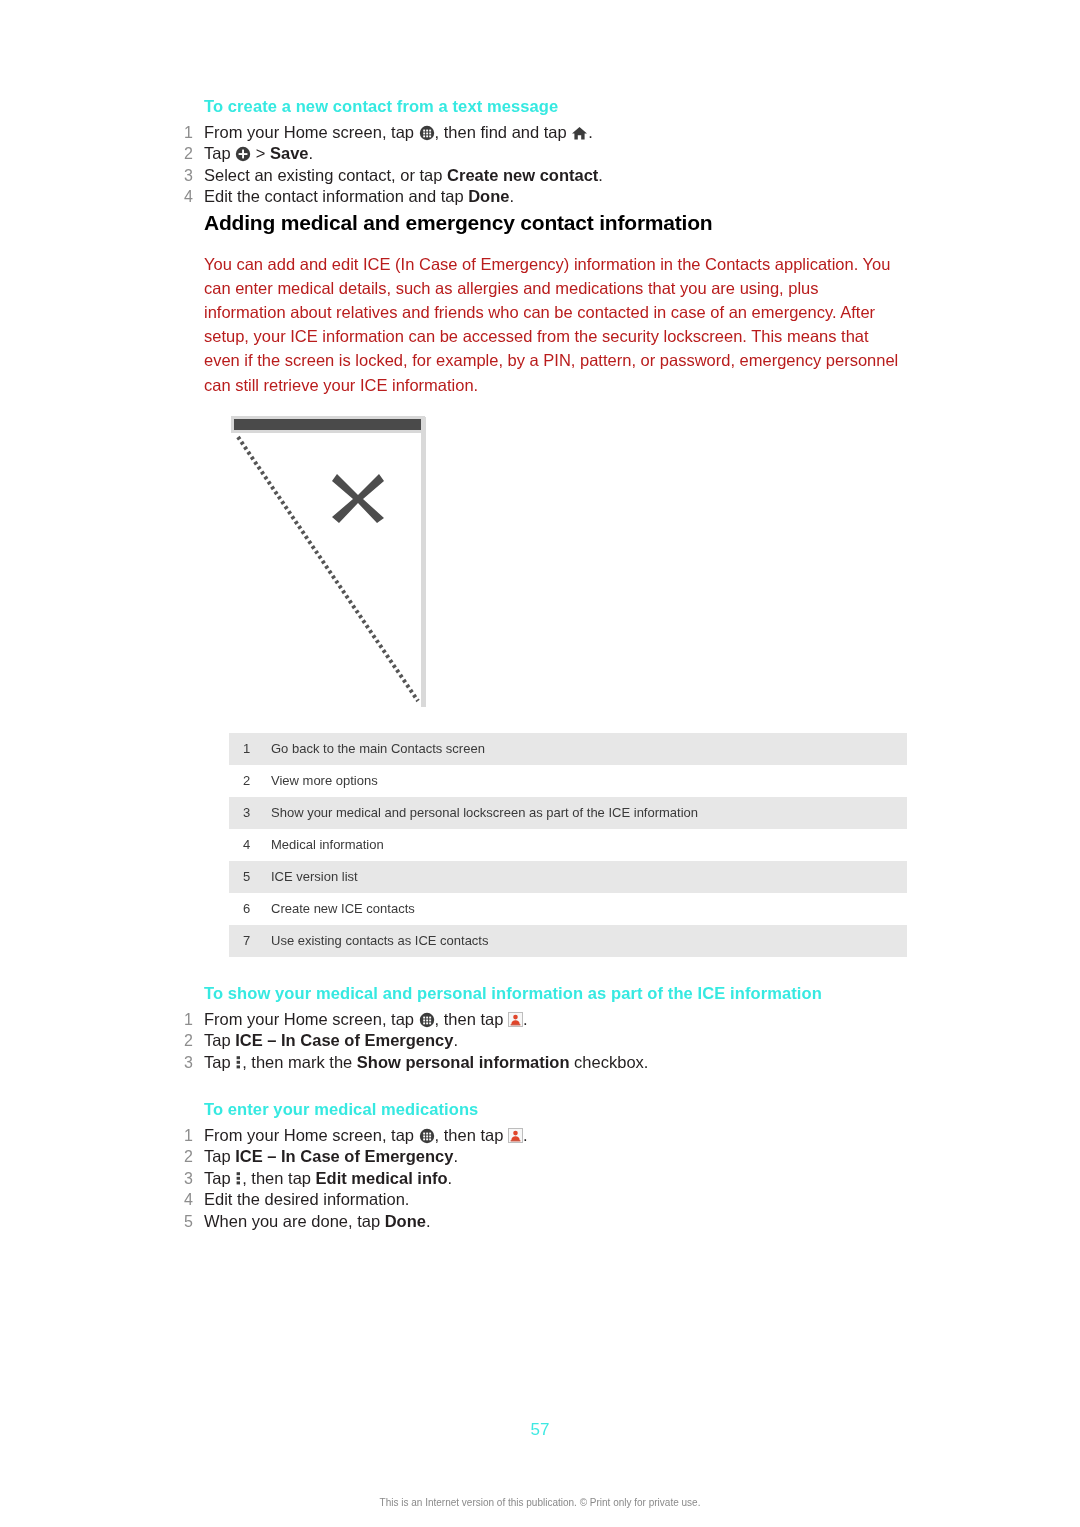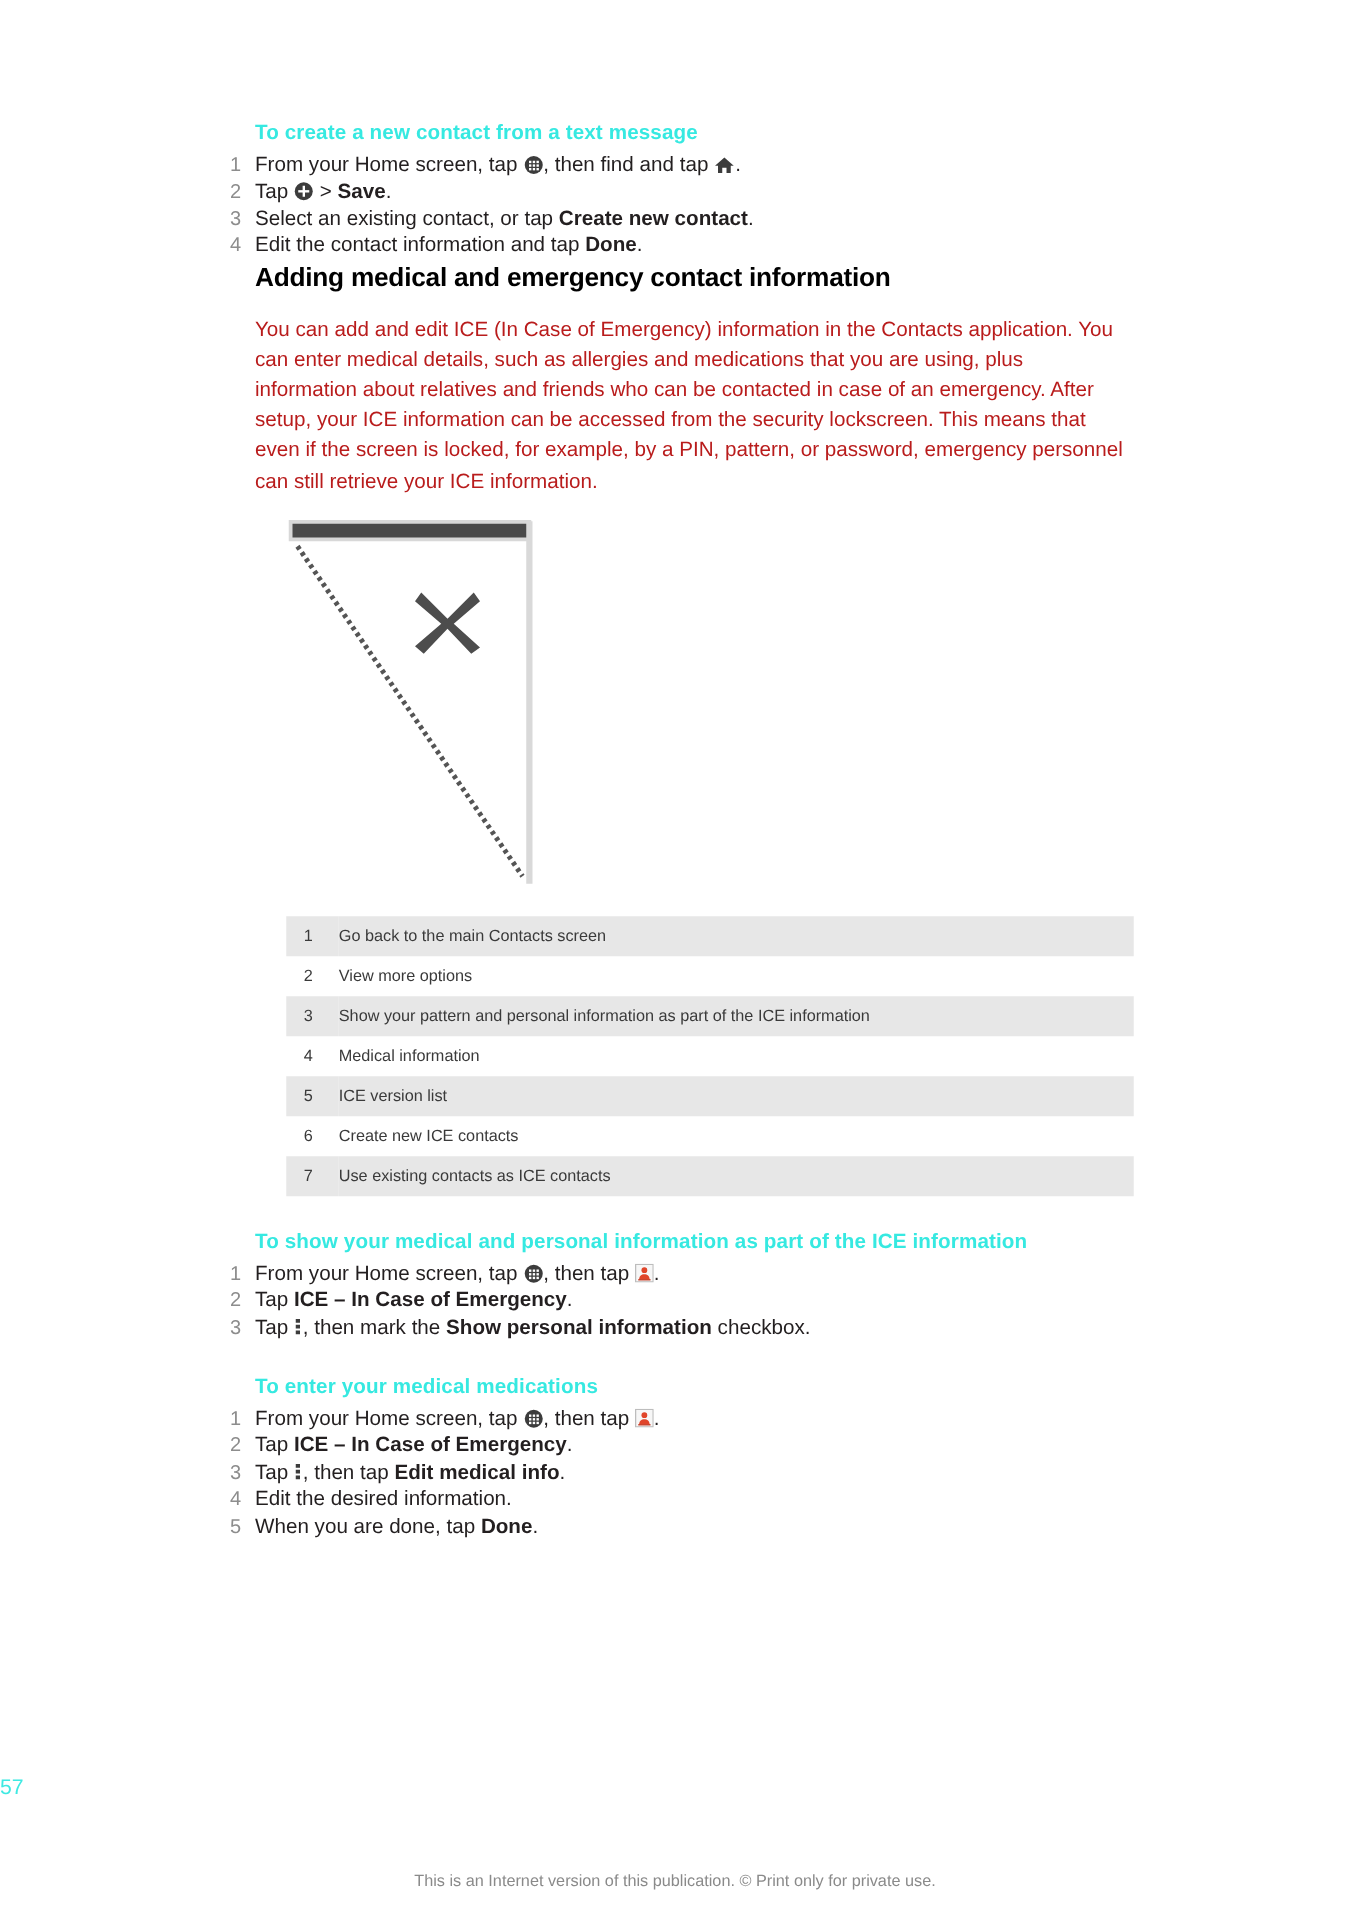--- a/index.html
+++ b/index.html
@@ -157,31 +157,32 @@
   .ico-plus { width: 16px; height: 16px; }
   .ico-contacts { width: 15px; height: 15px; vertical-align: -2px; }
   .ico-overflow { width: 7px; height: 15px; vertical-align: -2px; }
 
   
   .page-number {
     position: absolute;
     left: 0;
     right: 0;
     top: 1420px;
+    text-align: center;
     color: #3fe9e2;
     font-size: 17px;
   }
   .footer-note {
     position: absolute;
     left: 0;
     right: 0;
     top: 1497px;
     text-align: center;
     color: #8a8a8a;
-    font-size: 13px;
+    font-size: 10px;
   }
 </style>
 </head>
 <body>
 
 <div class="page">
   <div class="content">
 
     <h3 class="sub-heading">To create a new contact from a text message</h3>
     <ol class="steps">
@@ -231,21 +232,21 @@
           <tr class="shaded">
             <td class="idx">1</td>
             <td class="desc">Go back to the main Contacts screen</td>
           </tr>
           <tr>
             <td class="idx">2</td>
             <td class="desc">View more options</td>
           </tr>
           <tr class="shaded">
             <td class="idx">3</td>
-            <td class="desc">Show your pattern and personal information as part of the ICE information</td>
+            <td class="desc">Show your medical and personal lockscreen as part of the ICE information</td>
           </tr>
           <tr>
             <td class="idx">4</td>
             <td class="desc">Medical information</td>
           </tr>
           <tr class="shaded">
             <td class="idx">5</td>
             <td class="desc">ICE version list</td>
           </tr>
           <tr>

